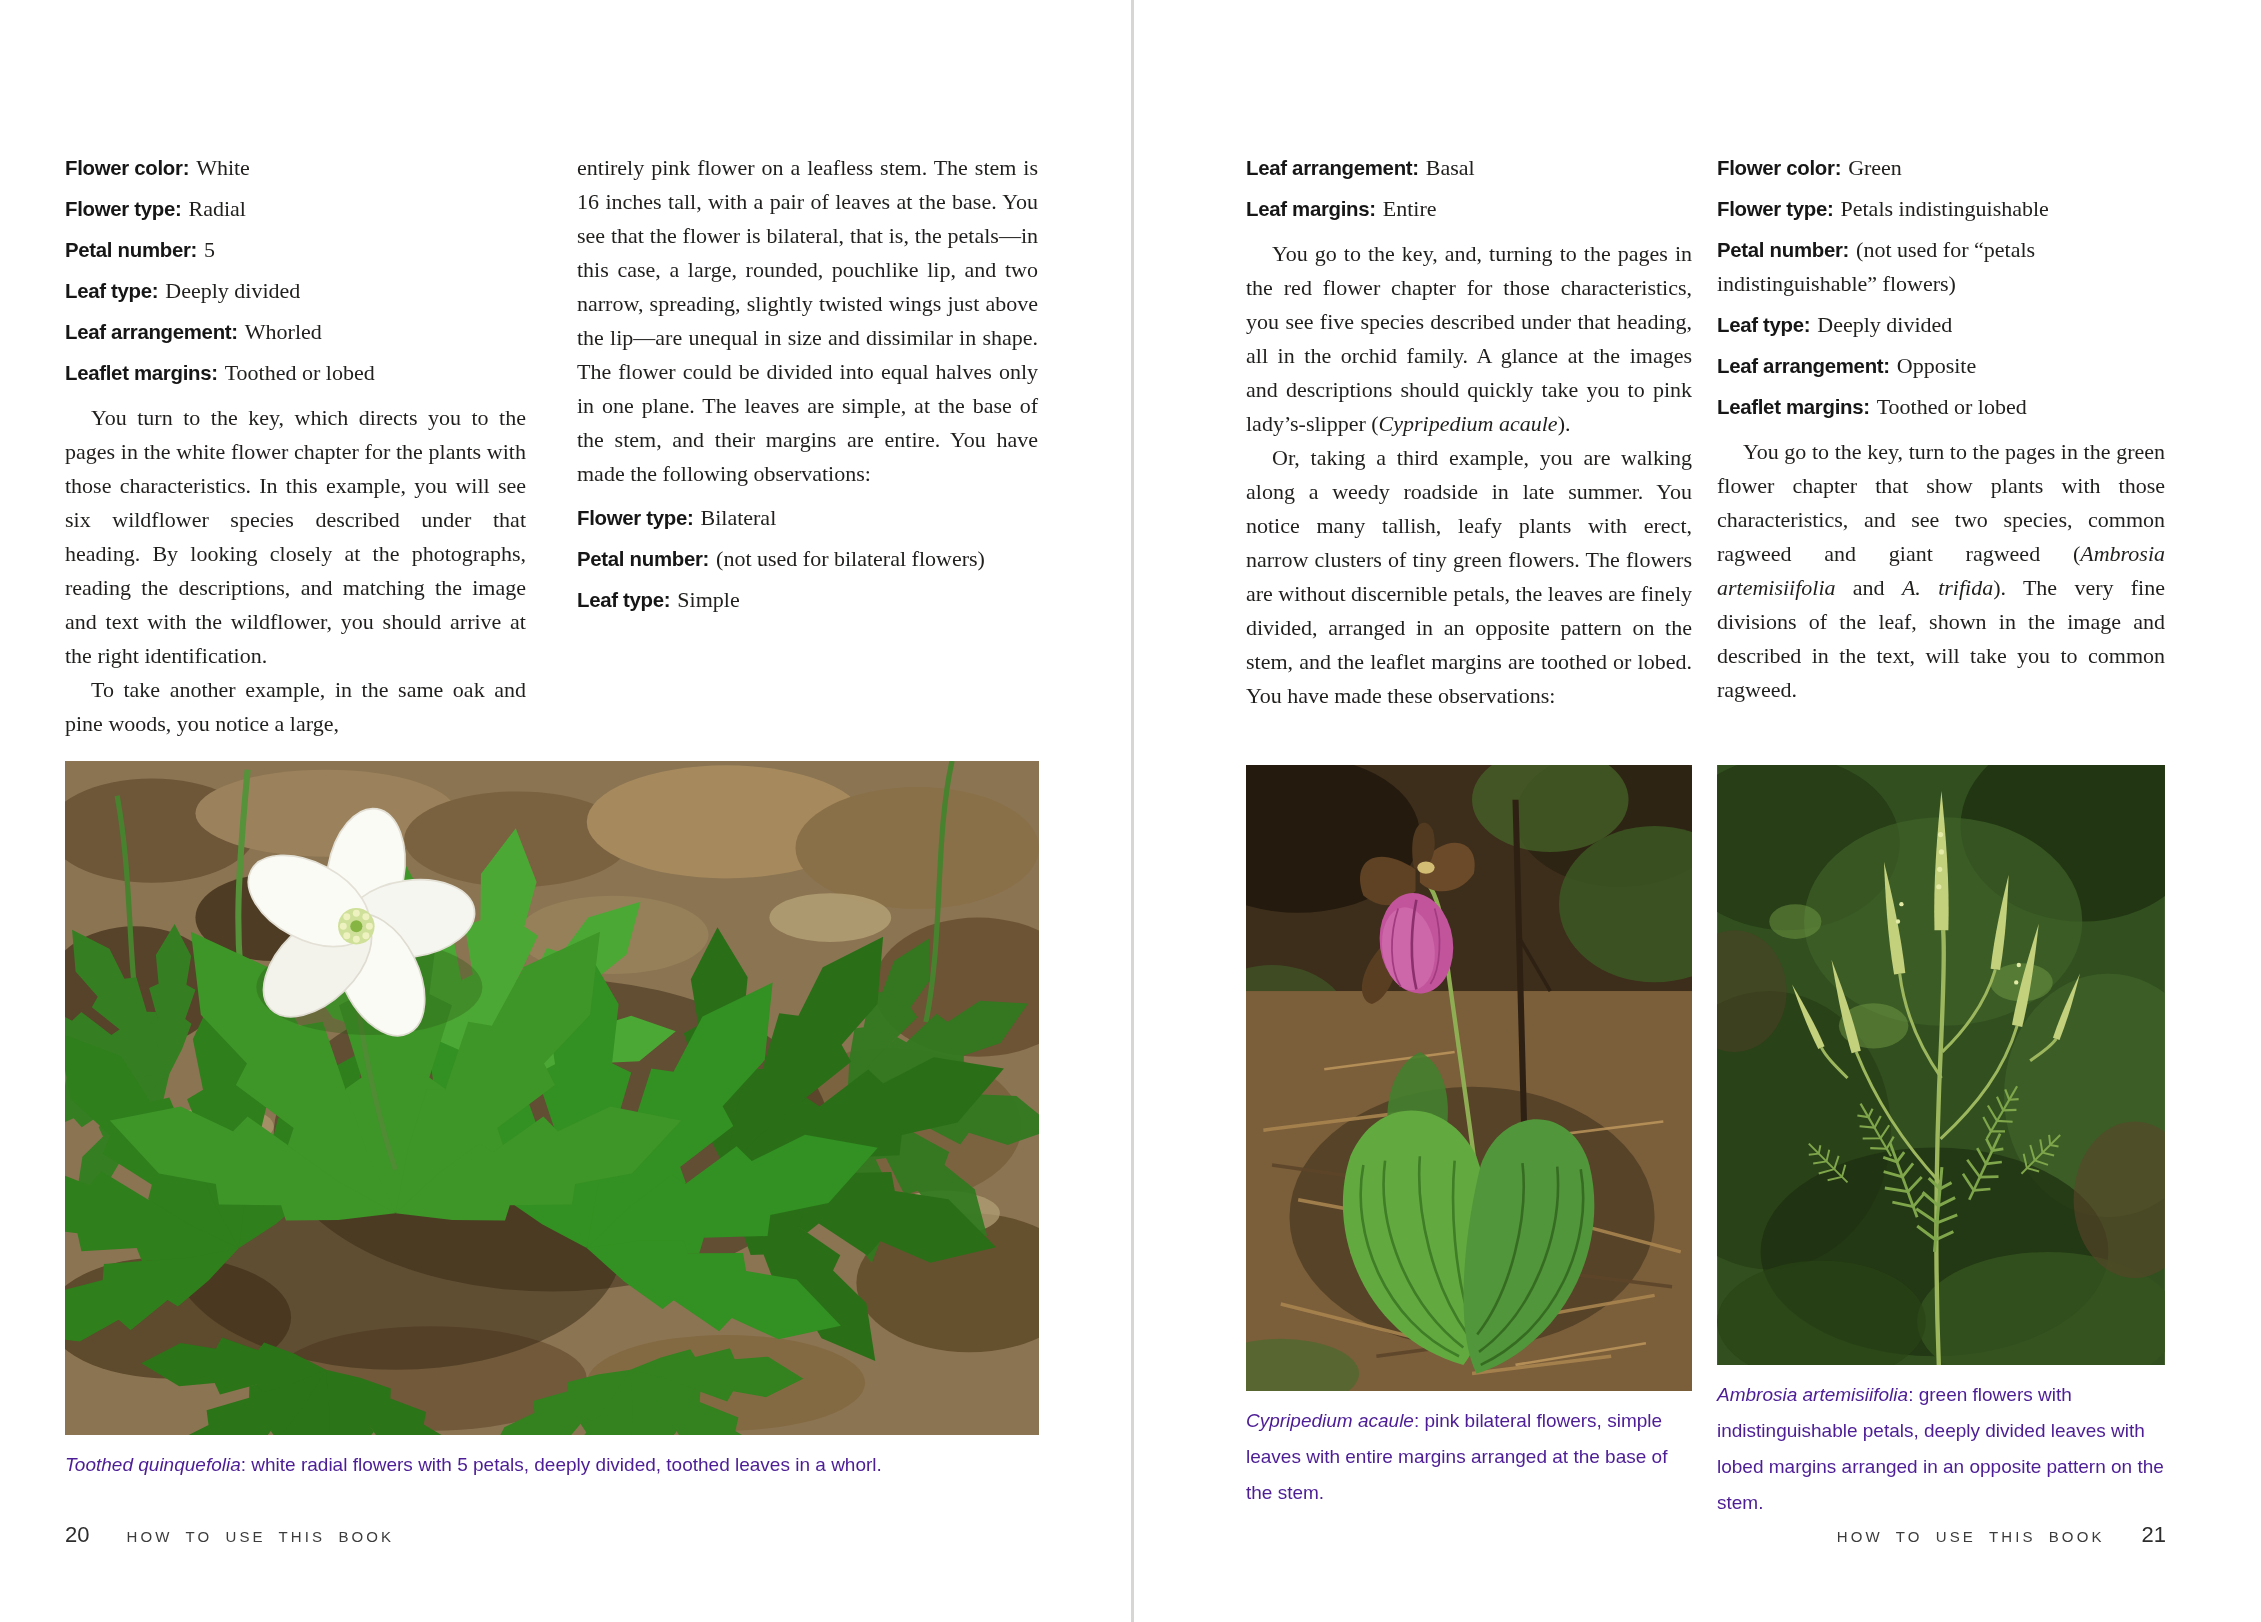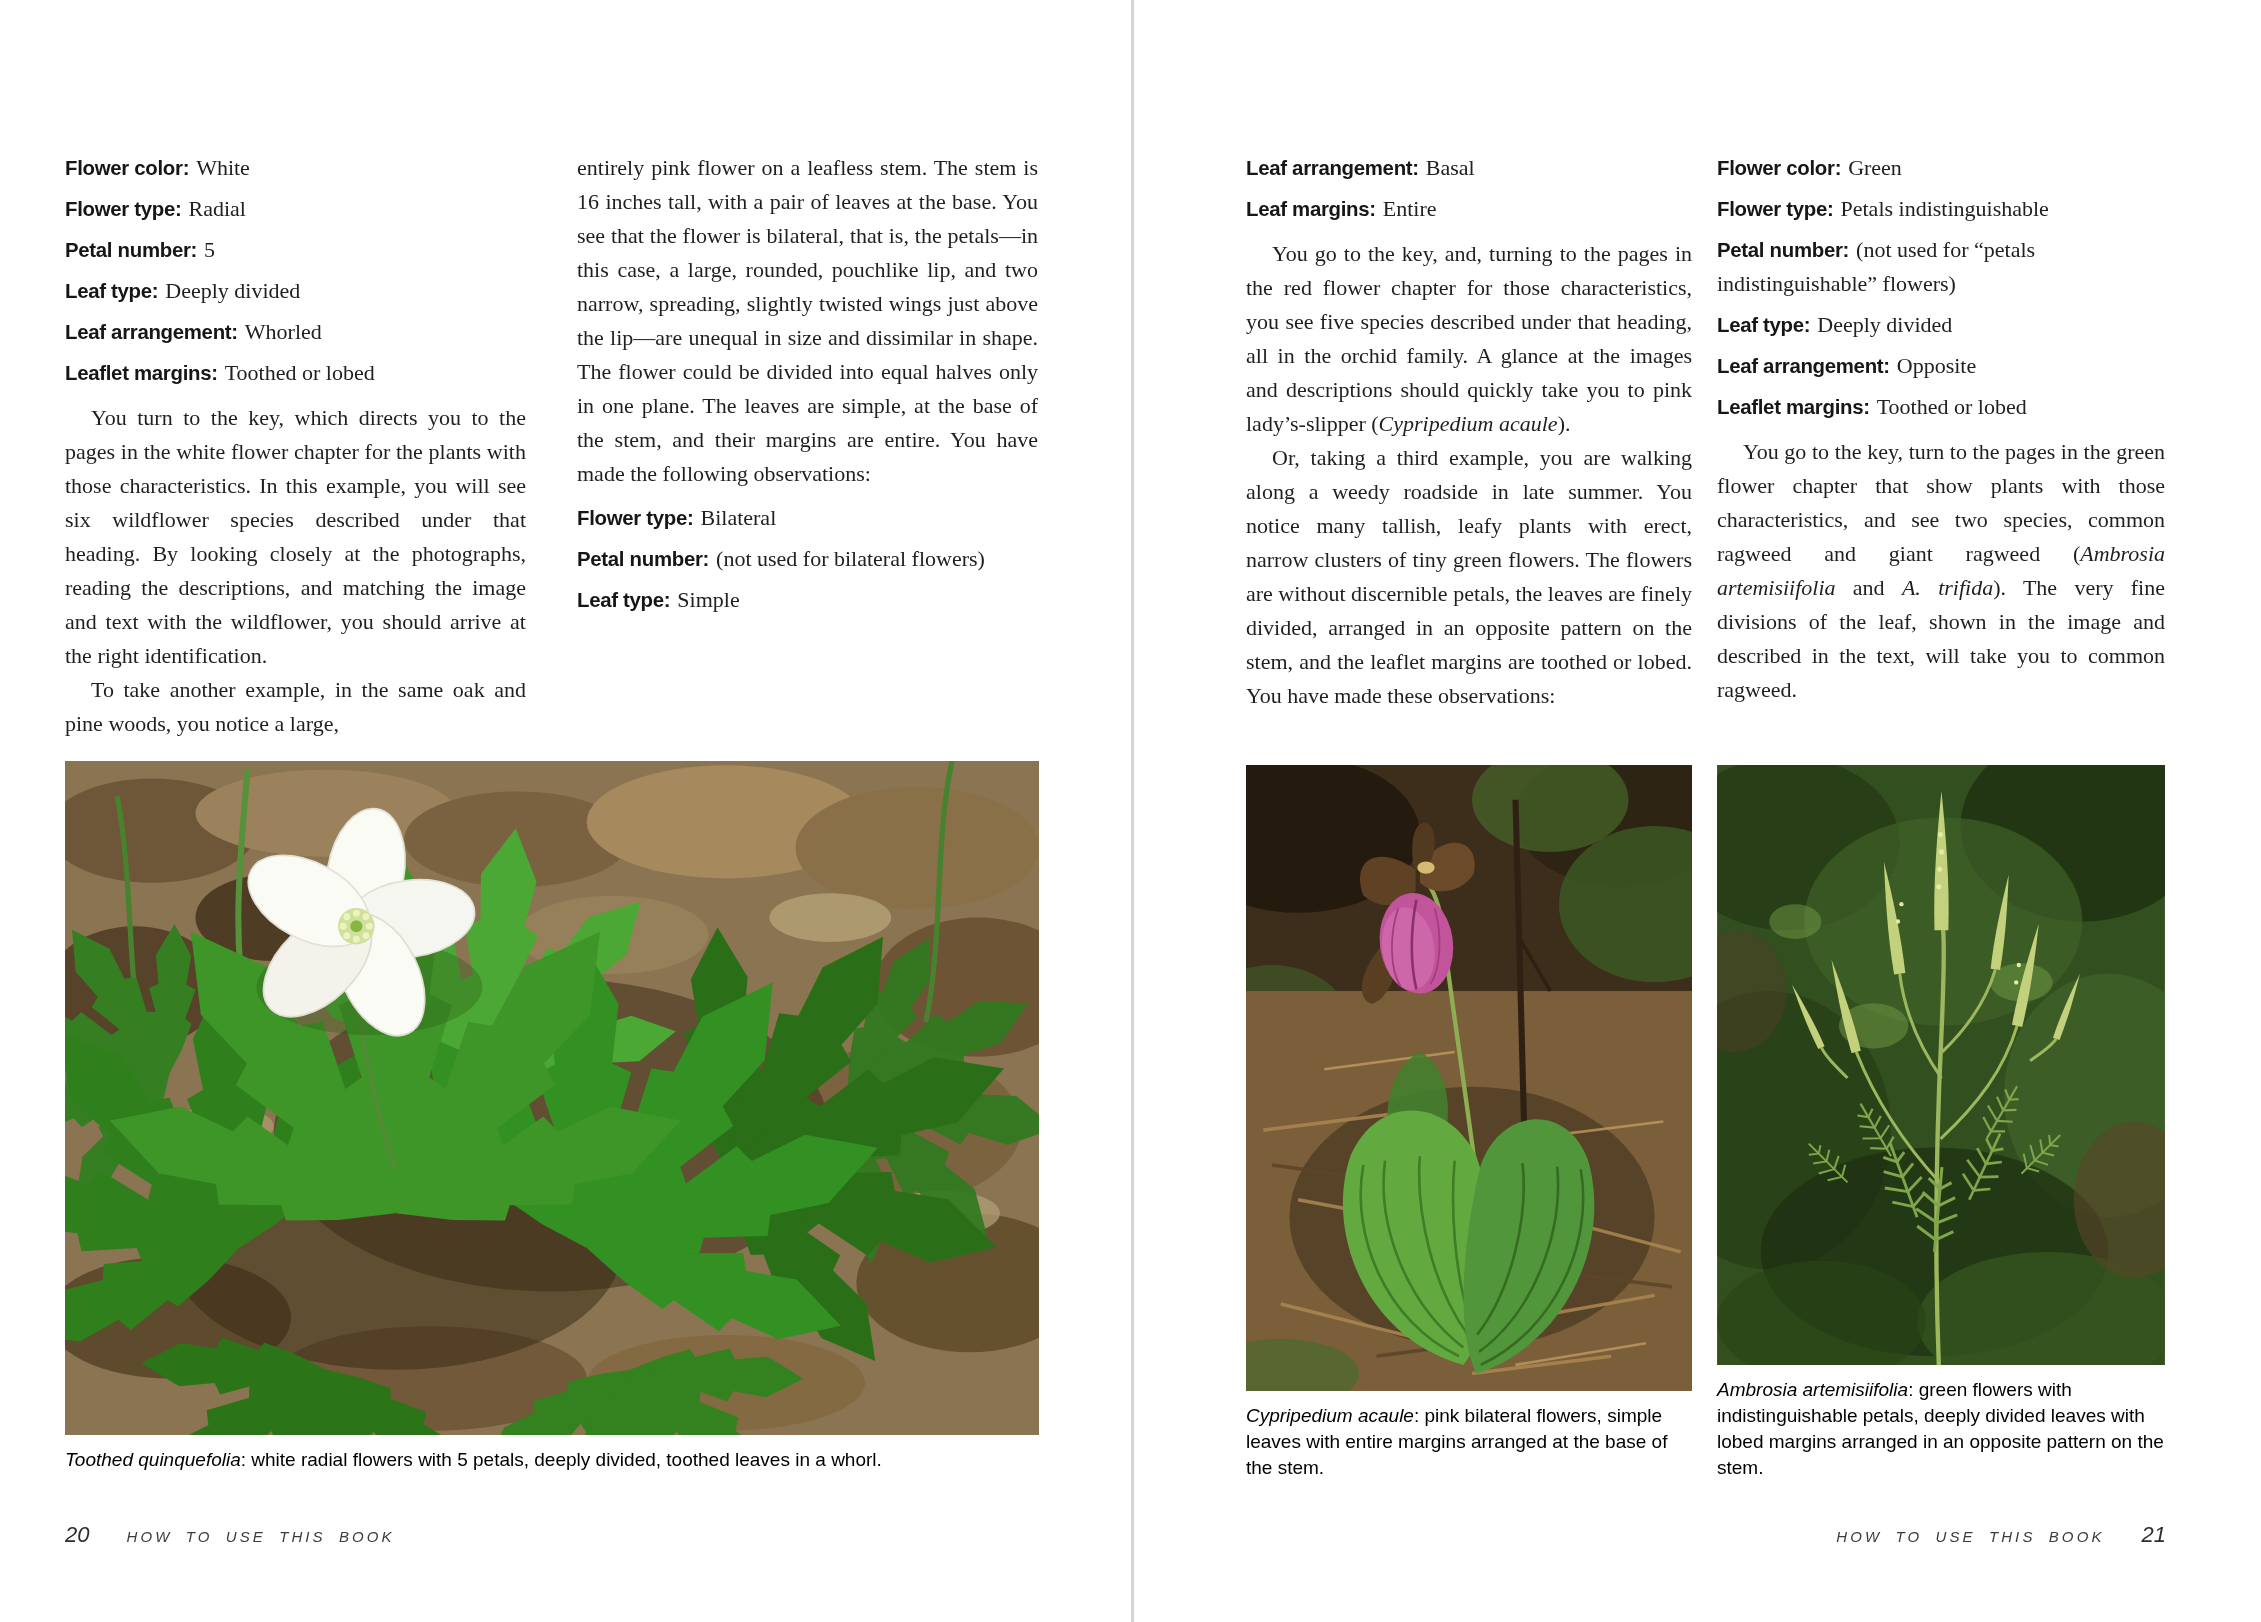--- a/index.html
+++ b/index.html
@@ -23,26 +23,26 @@
 
   .body-p{font-size:22px;line-height:34px;text-align:justify;margin:0;}
   .body-p.indent{text-indent:26px;}
   .body-p.after-list{margin-top:11.3px;}
 
   figure{position:absolute;margin:0;padding:0;}
   .fig-wide{left:65px;top:761px;width:974px;}
   .fig-mid{left:113px;top:765px;width:446px;}
   .fig-right{left:584px;top:765px;width:448px;}
   figure svg{display:block;}
-  figcaption{font-family:"Liberation Sans",sans-serif;font-size:19px;line-height:26px;
-             color:#000000;margin-top:12px;}
+  figcaption{font-family:"Liberation Sans",sans-serif;font-size:19px;line-height:36px;
+             color:#4c1d95;margin-top:12px;}
   figcaption i{font-style:italic;}
 
   .footer{position:absolute;top:1522px;display:flex;align-items:baseline;gap:37px;
-          font-family:"Liberation Sans",sans-serif;font-style:italic;}
+          font-family:"Liberation Sans",sans-serif;}
   .footer-left{left:65px;}
   .footer-right{right:98px;}
   .footer .num{font-size:22px;color:#2d2d2d;}
   .footer .running{font-size:15px;letter-spacing:3.1px;word-spacing:6px;color:#3c3c3c;text-align:right;}
 </style>
 </head>
 <body>
 
 <div class="spread">
 

